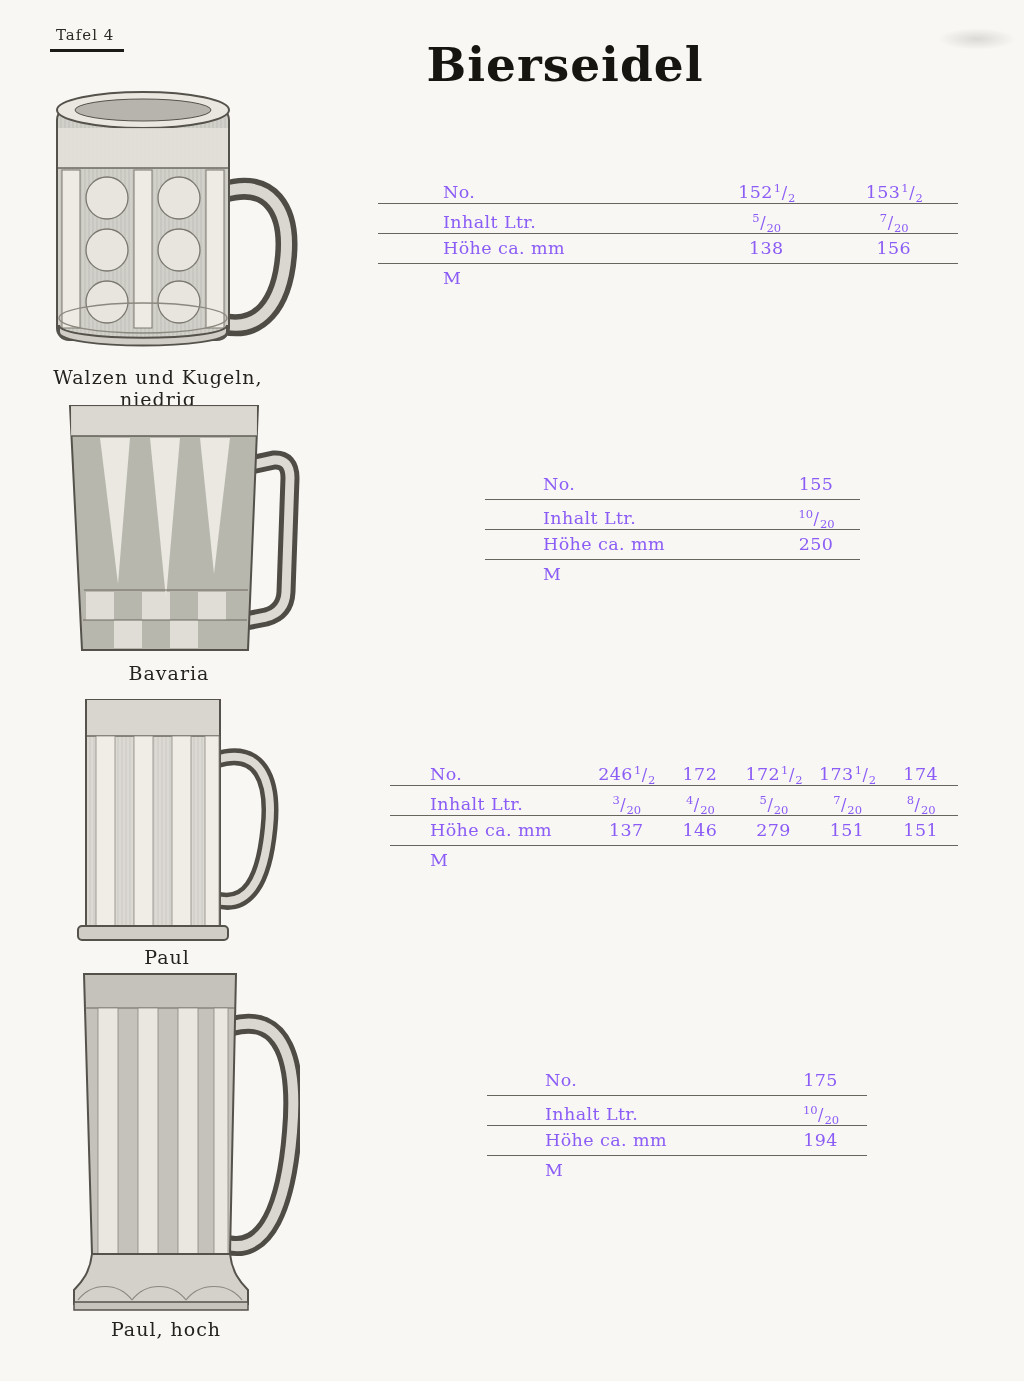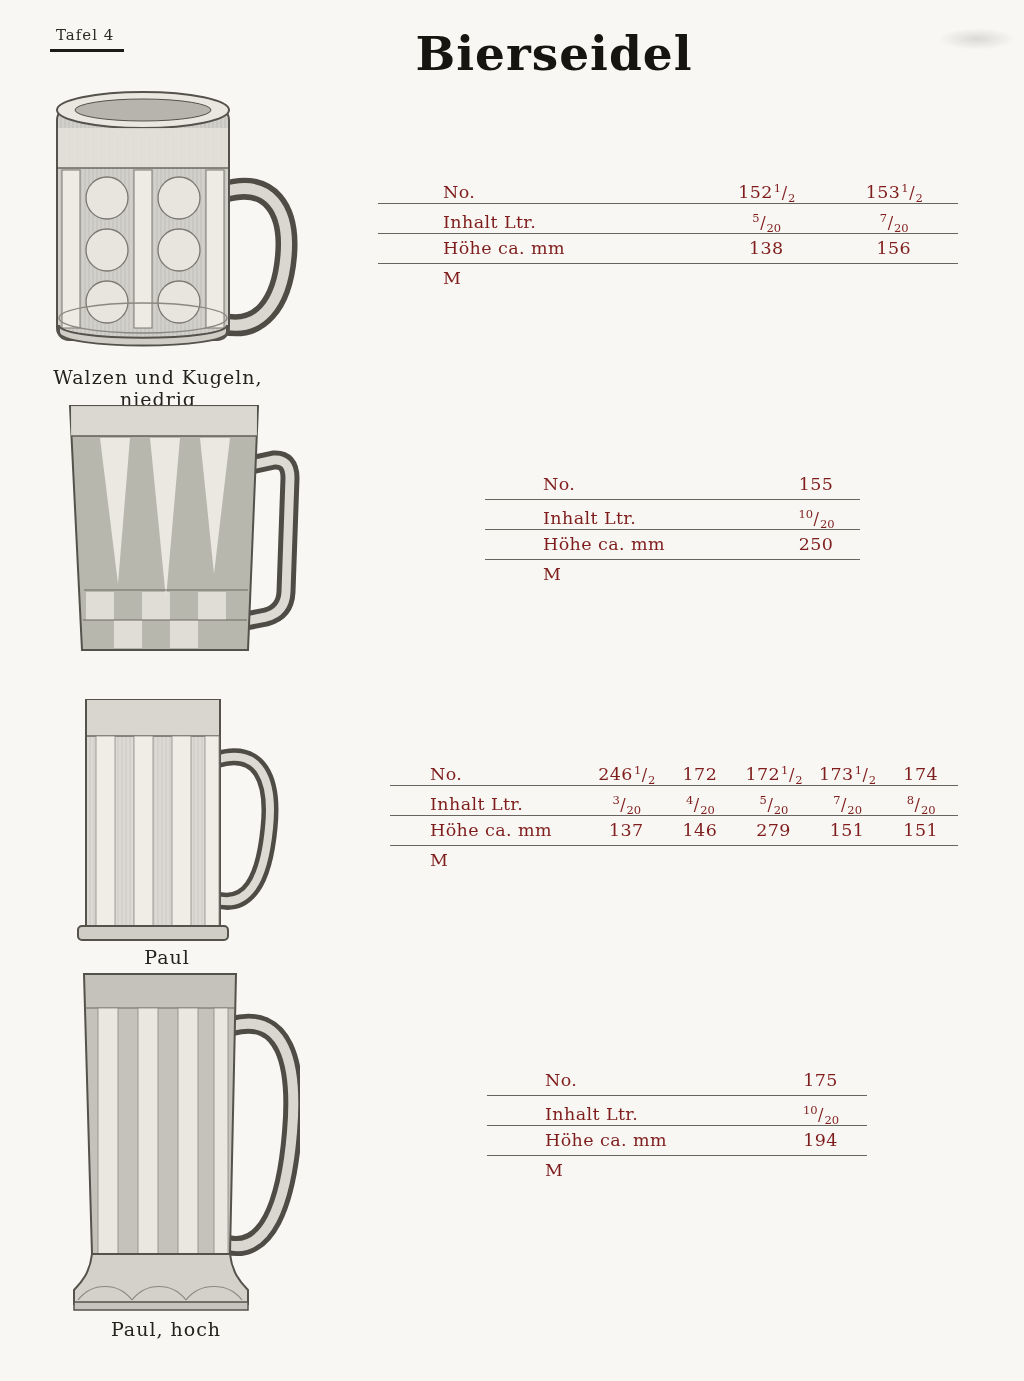--- a/index.html
+++ b/index.html
@@ -10,35 +10,35 @@
     color:#2c2a25;
   }
   .abs{position:absolute;}
   
   .tafel{
     left:50px;top:26px;font-size:15px;letter-spacing:1px;
     padding:0 10px 5px 6px;border-bottom:3px solid #1d1b18;
   }
   
   .title{
-    left:380px;top:22px;width:340px;text-align:center;margin:4px;
+    left:380px;top:22px;width:340px;text-align:center;margin:15px;
     font-size:47px;font-weight:700;letter-spacing:1px;color:#171510;
   }
   
   figure{margin:0;position:absolute;text-align:center;}
   figcaption{
     font-size:19px;letter-spacing:1px;color:#25231e;margin-top:2px;
   }
   .fig1{left:12px;top:70px;width:292px;}
   .fig2{left:38px;top:394px;width:262px;}
   .fig3{left:48px;top:688px;width:238px;}
   .fig4{left:32px;top:964px;width:268px;}
   
   .spec-table{
-    position:absolute;font-size:17.5px;color:#7f1d1d;letter-spacing:0.4px;
+    position:absolute;font-size:17.5px;color:#8b5cf6;letter-spacing:0.4px;
   }
   .trow{
     display:flex;align-items:baseline;height:29px;line-height:28px;
     border-bottom:1px solid #67655e;
   }
   .trow.last{border-bottom:none;}
   .tlabel{flex:0 0 var(--labelw);padding-left:var(--indent);white-space:nowrap;}
   .tcell{flex:1;text-align:center;white-space:nowrap;}
   .frac sup{font-size:11.5px;vertical-align:6px;letter-spacing:0;}
   .frac sub{font-size:11.5px;vertical-align:-4px;letter-spacing:0;}
@@ -113,20 +113,21 @@
       <polygon points="162,44 192,44 176,180" fill="#eceae3" opacity="0.95"></polygon>
       <line x1="46" y1="196" x2="210" y2="196" stroke="#6a685f" stroke-width="1.2"></line>
       <rect x="48" y="198" width="28" height="28" fill="#e6e4dd" opacity="0.85"></rect>
       <rect x="104" y="198" width="28" height="28" fill="#e6e4dd" opacity="0.85"></rect>
       <rect x="160" y="198" width="28" height="28" fill="#e6e4dd" opacity="0.85"></rect>
       <rect x="76" y="226" width="28" height="28" fill="#e6e4dd" opacity="0.85"></rect>
       <rect x="132" y="226" width="28" height="28" fill="#e6e4dd" opacity="0.85"></rect>
       <line x1="45" y1="226" x2="209" y2="226" stroke="#6a685f" stroke-width="1"></line>
     </g>
   </svg>
+  <figcaption>Bavaria</figcaption>
 </figure>
 
 <figure class="fig3">
   <svg width="238" height="256" viewBox="0 0 238 256">
     <defs>
       <pattern id="h3" width="4" height="4" patternUnits="userSpaceOnUse">
         <path d="M0,1 H4 M0,3 H4 M2,0 V4" stroke="rgba(85,83,75,0.20)" stroke-width="0.6"></path>
       </pattern>
     </defs>
     <g>

